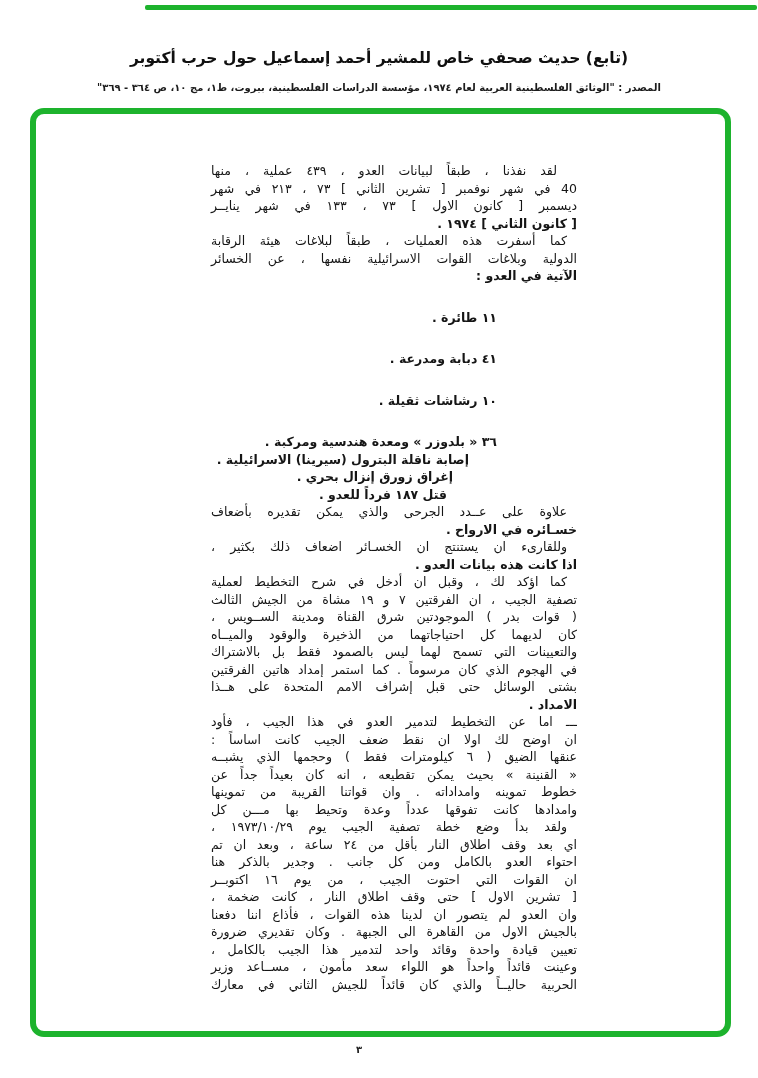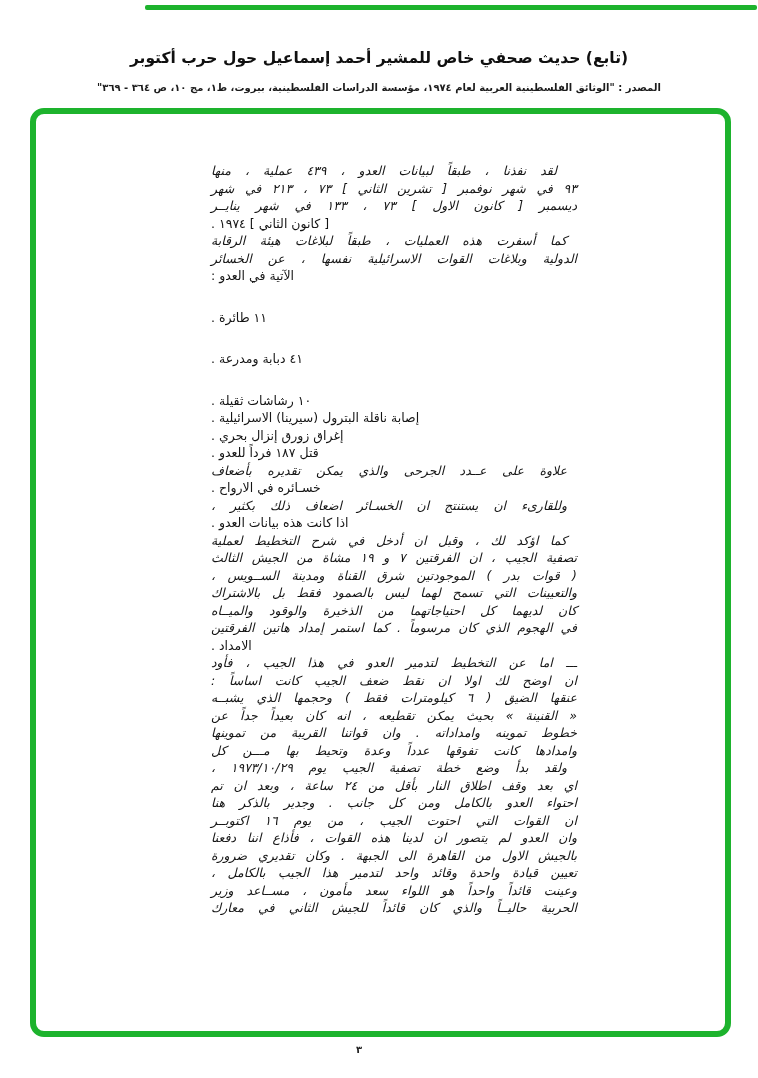--- a/index.html
+++ b/index.html
@@ -19,22 +19,22 @@
   }
   .annotation-box{
     position:absolute;left:30px;top:108px;width:701px;height:929px;
     border:6px solid var(--green);border-radius:14px;box-sizing:border-box;background:transparent;
   }
   .text-block{
     position:absolute;left:211px;top:162px;width:366px;
     direction:rtl;font-size:12.5px;line-height:17.5px;color:var(--ink);
   }
   .ln{min-height:17.5px;}
-  .j{text-align:justify;text-align-last:justify;font-style:italic;}
-  .r{text-align:left;}
+  .j{text-align:justify;text-align-last:justify;}
+  .r{text-align:right;font-weight:bold;}
   .i10{text-indent:10px;}
   .i20{text-indent:20px;}
   .li1{padding-right:80px;box-sizing:border-box;margin-top:24px;}
   .li2{padding-right:108px;box-sizing:border-box;}
   .li3{padding-right:124px;box-sizing:border-box;}
   .li4{padding-right:130px;box-sizing:border-box;}
   .page-mark{
     position:absolute;left:349px;top:1044px;width:20px;text-align:center;
     font-size:10px;font-weight:bold;color:#242424;
   }
@@ -44,53 +44,56 @@
 
 <div class="topline"></div>
 
 <div class="doc-title">(تابع) حديث صحفي خاص للمشير أحمد إسماعيل حول حرب أكتوبر</div>
 <div class="source-line">المصدر :  "الوثائق الفلسطينية العربية لعام ١٩٧٤، مؤسسة الدراسات الفلسطينية، بيروت، ط١، مج ١٠، ص ٣٦٤ - ٣٦٩"</div>
 
 <div class="annotation-box"></div>
 
 <div class="text-block">
   <div class="ln j i20">لقد نفذنا ، طبقاً لبيانات العدو ، ٤٣٩ عملية ، منها</div>
-  <div class="ln j">٩٣ في شهر نوفمبر [ تشرين الثاني ] ٧٣ ، ٢١٣ في شهر</div>
+  <div class="ln j">40 في شهر نوفمبر [ تشرين الثاني ] ٧٣ ، ٢١٣ في شهر</div>
   <div class="ln j">ديسمبر [ كانون الاول ] ٧٣ ، ١٣٣ في شهر ينايــر</div>
   <div class="ln r">[ كانون الثاني ] ١٩٧٤ .</div>
   <div class="ln j i10">كما أسفرت هذه العمليات ، طبقاً لبلاغات هيئة الرقابة</div>
   <div class="ln j">الدولية وبلاغات القوات الاسرائيلية نفسها ، عن الخسائر</div>
   <div class="ln r">الآتية في العدو :</div>
   <div class="ln r li1">١١ طائرة .</div>
   <div class="ln r li1">٤١ دبابة ومدرعة .</div>
   <div class="ln r li1">١٠ رشاشات ثقيلة .</div>
+  <div class="ln r li1">٣٦ « بلدوزر » ومعدة هندسية ومركبة .</div>
   <div class="ln r li2">إصابة ناقلة البترول (سيرينا) الاسرائيلية .</div>
   <div class="ln r li3">إغراق زورق إنزال بحري .</div>
   <div class="ln r li4">قتل ١٨٧ فرداً للعدو .</div>
   <div class="ln j i10">علاوة على عــدد الجرحى والذي يمكن تقديره بأضعاف</div>
   <div class="ln r">خسـائره في الارواح .</div>
   <div class="ln j i10">وللقارىء ان يستنتج ان الخسـائر اضعاف ذلك بكثير ،</div>
   <div class="ln r">اذا كانت هذه بيانات العدو .</div>
   <div class="ln j i10">كما اؤكد لك ، وقبل ان أدخل في شرح التخطيط لعملية</div>
   <div class="ln j">تصفية الجيب ، ان الفرقتين ٧ و ١٩ مشاة من الجيش الثالث</div>
   <div class="ln j">( قوات بدر ) الموجودتين شرق القناة ومدينة الســويس ،</div>
+  <div class="ln j">كان لديهما كل احتياجاتهما من الذخيرة والوقود والميــاه</div>
   <div class="ln j">والتعيينات التي تسمح لهما ليس بالصمود فقط بل بالاشتراك</div>
-  <div class="ln j">كان لديهما كل احتياجاتهما من الذخيرة والوقود والميــاه</div>
   <div class="ln j">في الهجوم الذي كان مرسوماً . كما استمر إمداد هاتين الفرقتين</div>
+  <div class="ln j">بشتى الوسائل حتى قبل إشراف الامم المتحدة على هــذا</div>
   <div class="ln r">الامداد .</div>
   <div class="ln j">ـــ اما عن التخطيط لتدمير العدو في هذا الجيب ، فأود</div>
   <div class="ln j">ان اوضح لك اولا ان نقط ضعف الجيب كانت اساساً :</div>
   <div class="ln j">عنقها الضيق ( ٦ كيلومترات فقط ) وحجمها الذي يشبــه</div>
   <div class="ln j">« القنينة » بحيث يمكن تقطيعه ، انه كان بعيداً جداً عن</div>
   <div class="ln j">خطوط تموينه وامداداته . وان قواتنا القريبة من تموينها</div>
   <div class="ln j">وامدادها كانت تفوقها عدداً وعدة وتحيط بها مـــن كل</div>
   <div class="ln j i10">ولقد بدأ وضع خطة تصفية الجيب يوم ١٩٧٣/١٠/٢٩ ،</div>
   <div class="ln j">اي بعد وقف اطلاق النار بأقل من ٢٤ ساعة ، وبعد ان تم</div>
   <div class="ln j">احتواء العدو بالكامل ومن كل جانب . وجدير بالذكر هنا</div>
   <div class="ln j">ان القوات التي احتوت الجيب ، من يوم ١٦ اكتوبــر</div>
+  <div class="ln j">[ تشرين الاول ] حتى وقف اطلاق النار ، كانت ضخمة ،</div>
   <div class="ln j">وان العدو لم يتصور ان لدينا هذه القوات ، فأذاع اننا دفعنا</div>
   <div class="ln j">بالجيش الاول من القاهرة الى الجبهة . وكان تقديري ضرورة</div>
   <div class="ln j">تعيين قيادة واحدة وقائد واحد لتدمير هذا الجيب بالكامل ،</div>
   <div class="ln j">وعينت قائداً واحداً هو اللواء سعد مأمون ، مســاعد وزير</div>
   <div class="ln j">الحربية حاليــاً والذي كان قائداً للجيش الثاني في معارك</div>
 </div>
 
 <div class="page-mark">٣</div>
 
 </body></html>

